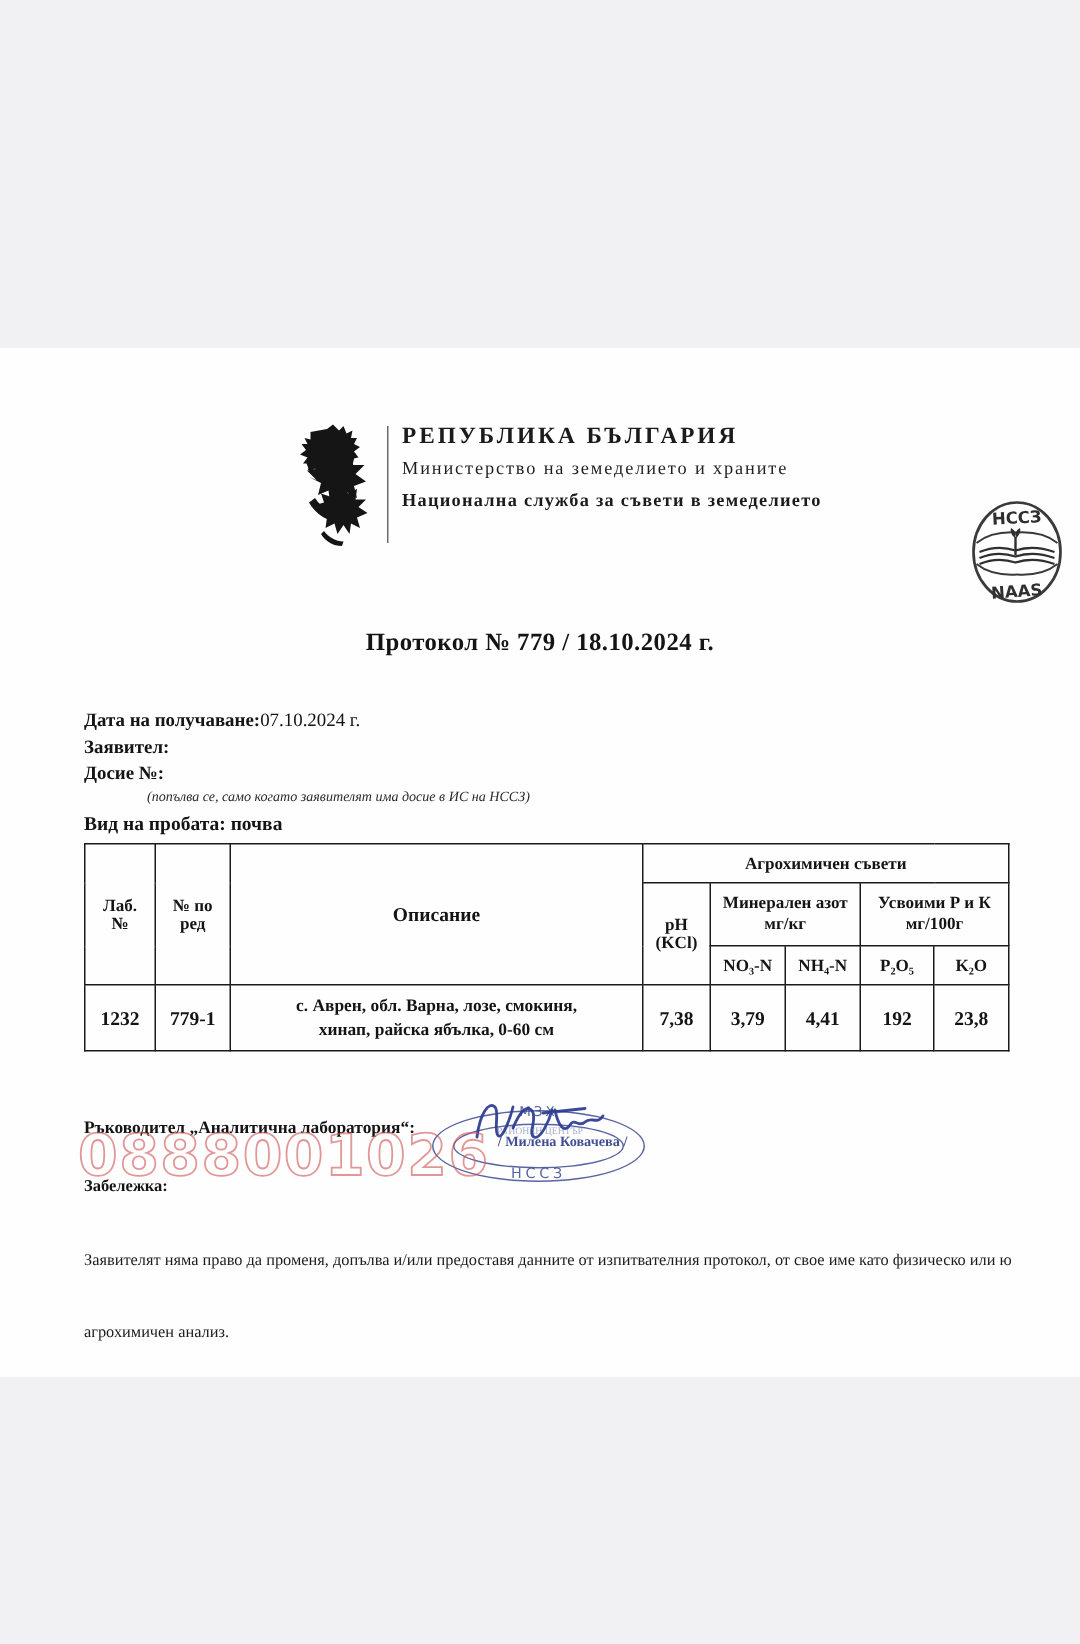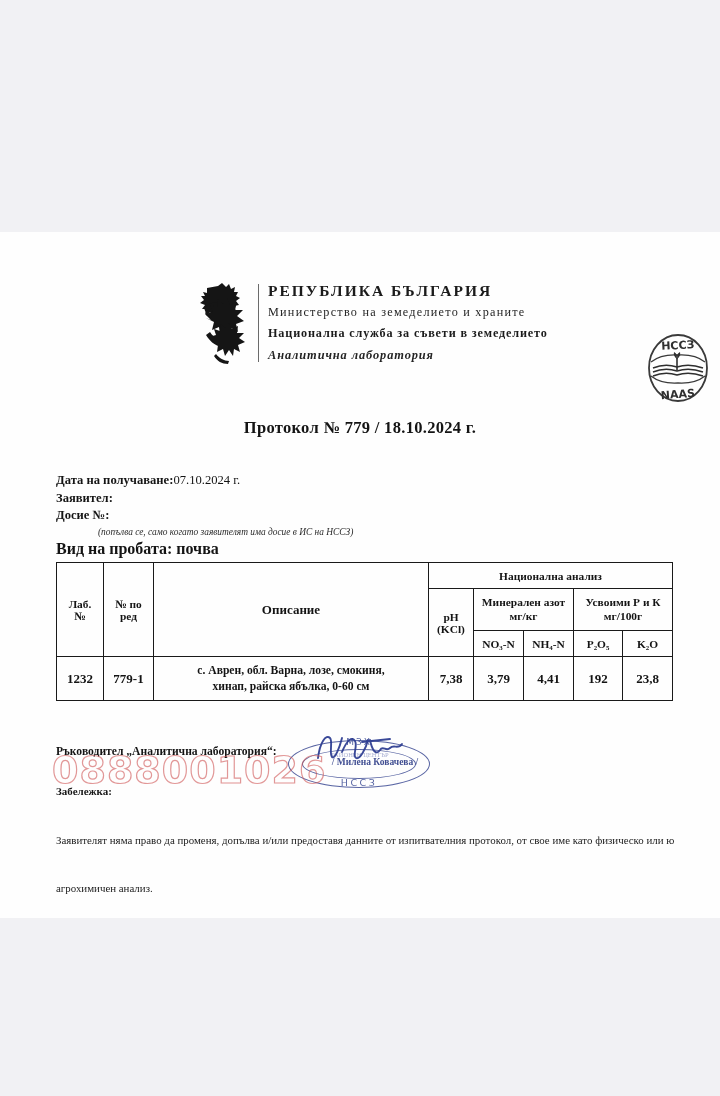--- a/index.html
+++ b/index.html
@@ -116,21 +116,21 @@
   .meta-note {
     margin-left: 42px;
     font-size: 9.4px;
     font-style: italic;
     font-weight: normal;
     color: #2a2a2a;
     line-height: 14px;
     white-space: nowrap;
   }
   .meta-sample {
-    font-size: 16px;
+    font-size: 13px;
     font-weight: bold;
     color: #141414;
     line-height: 17px;
     white-space: nowrap;
     margin-top: 1px;
   }
 
   
   .watermark {
     position: absolute;
@@ -321,21 +321,20 @@
           </g>
         </svg>
       </div>
 
       <div class="mast-rule"></div>
 
       <div class="mast-text">
         <div class="mast-l1">РЕПУБЛИКА БЪЛГАРИЯ</div>
         <div class="mast-l2">Министерство на земеделието и храните</div>
         <div class="mast-l3">Национална служба за съвети в земеделието</div>
-        <div class="mast-l4">Аналитична лаборатория</div>
       </div>
 
       <div class="naas-logo">
         <svg viewBox="0 0 66 72" width="66" height="72">
           <ellipse cx="33" cy="36" rx="29" ry="33" fill="none" stroke="#3a3a3a" stroke-width="1.8"></ellipse>
           <path d="M6 30 q10 -8 27 -7 q17 -1 27 7" fill="none" stroke="#3a3a3a" stroke-width="1.3"></path>
           <path d="M6 44 q10 8 27 7 q17 1 27 -7" fill="none" stroke="#3a3a3a" stroke-width="1.3"></path>
           <g fill="none" stroke="#2f2f2f" stroke-width="1.5">
             <path d="M8 36 q12 -5 24 -1 q12 -4 26 1"></path>
             <path d="M8 40 q12 -5 24 -1 q12 -4 26 1"></path>
@@ -388,21 +387,21 @@
           <tr>
             <th rowspan="3" class="th-tall">
               <div>Лаб.</div>
               <div>№</div>
             </th>
             <th rowspan="3" class="th-tall">
               <div>№ по</div>
               <div>ред</div>
             </th>
             <th rowspan="3" class="th-tall" style="font-size:13px;">Описание</th>
-            <th colspan="5" class="th-group">Национална анализ</th>
+            <th colspan="5" class="th-group">Агрохимичен съвети</th>
           </tr>
           <tr>
             <th rowspan="2" style="height:68px;">
               <div>pH</div>
               <div>(KCl)</div>
             </th>
             <th colspan="2" class="th-sub">
               <div>Минерален азот</div>
               <div>мг/кг</div>
             </th>

